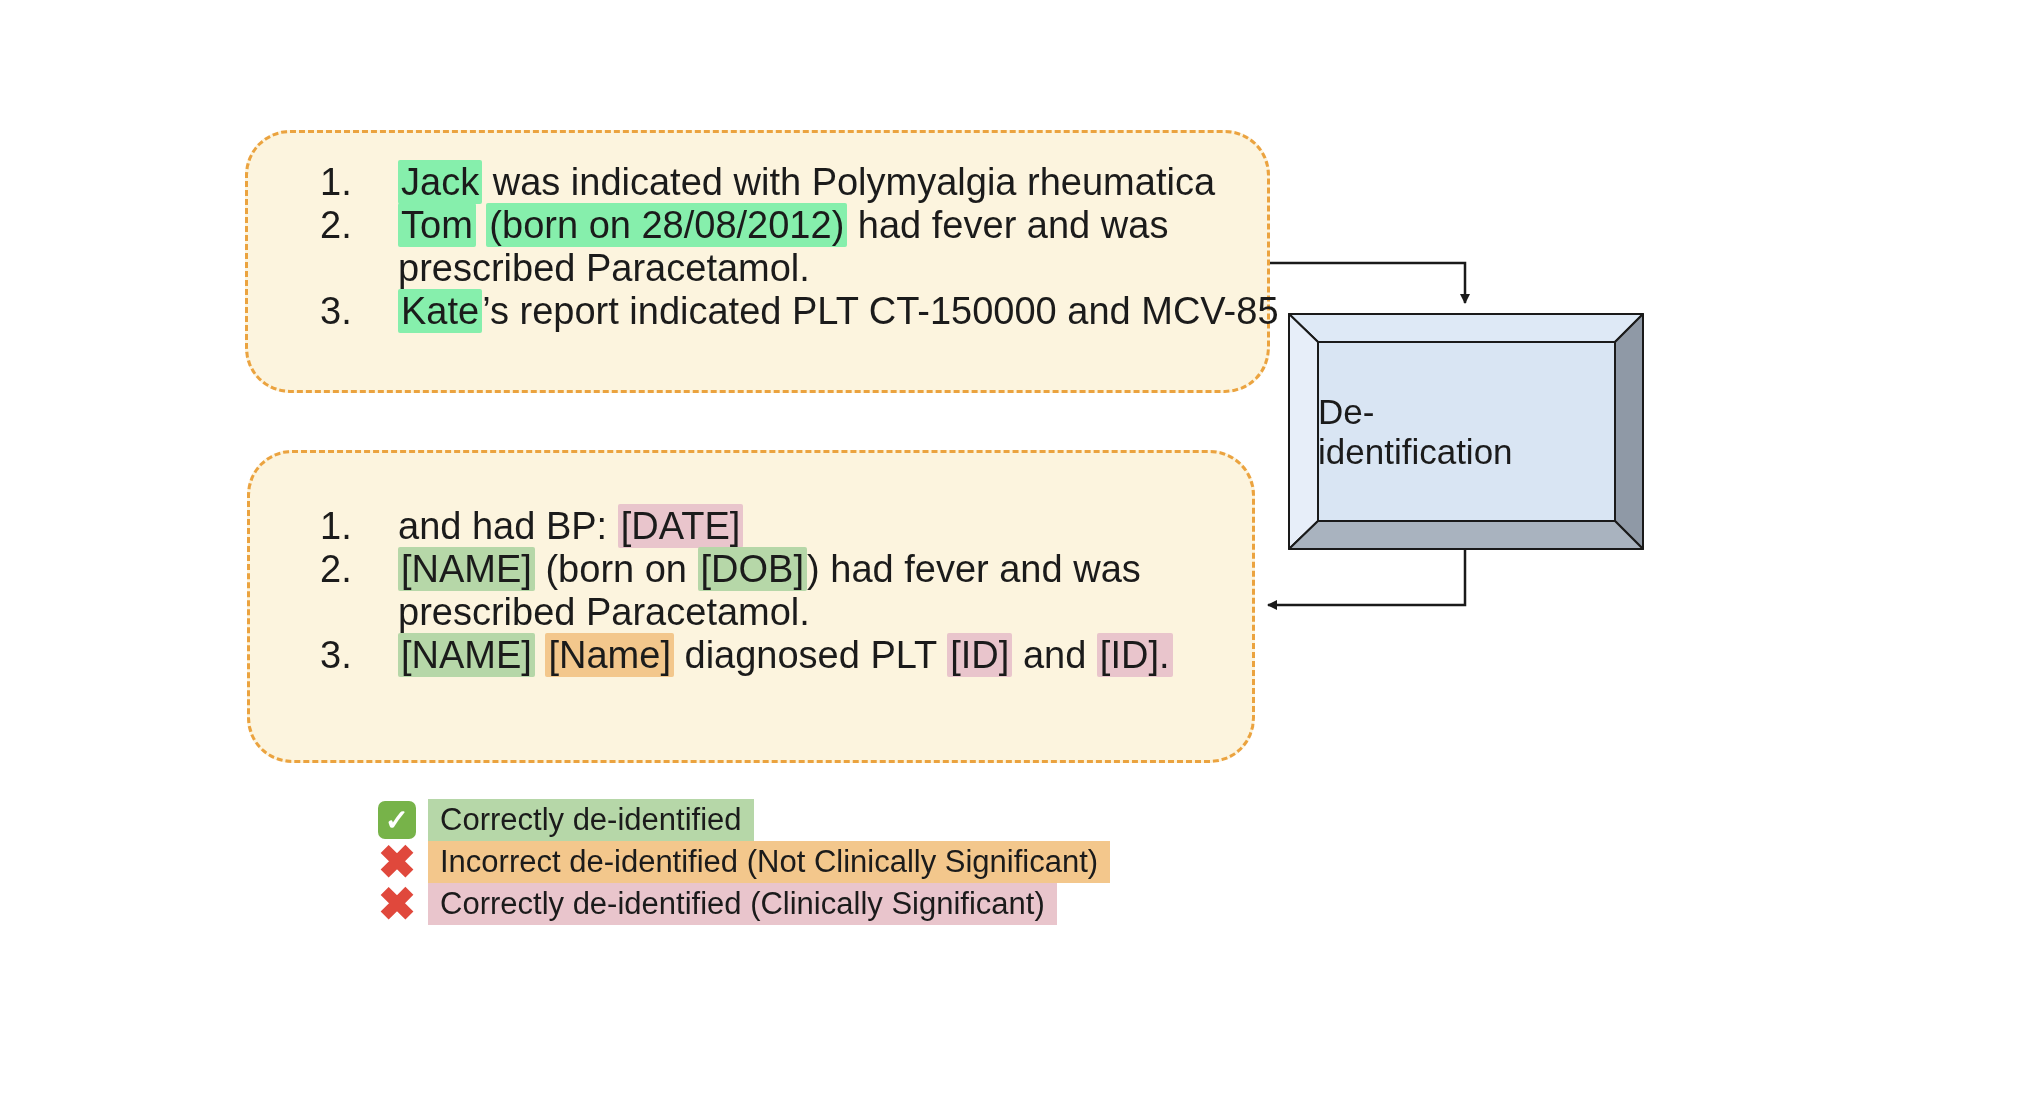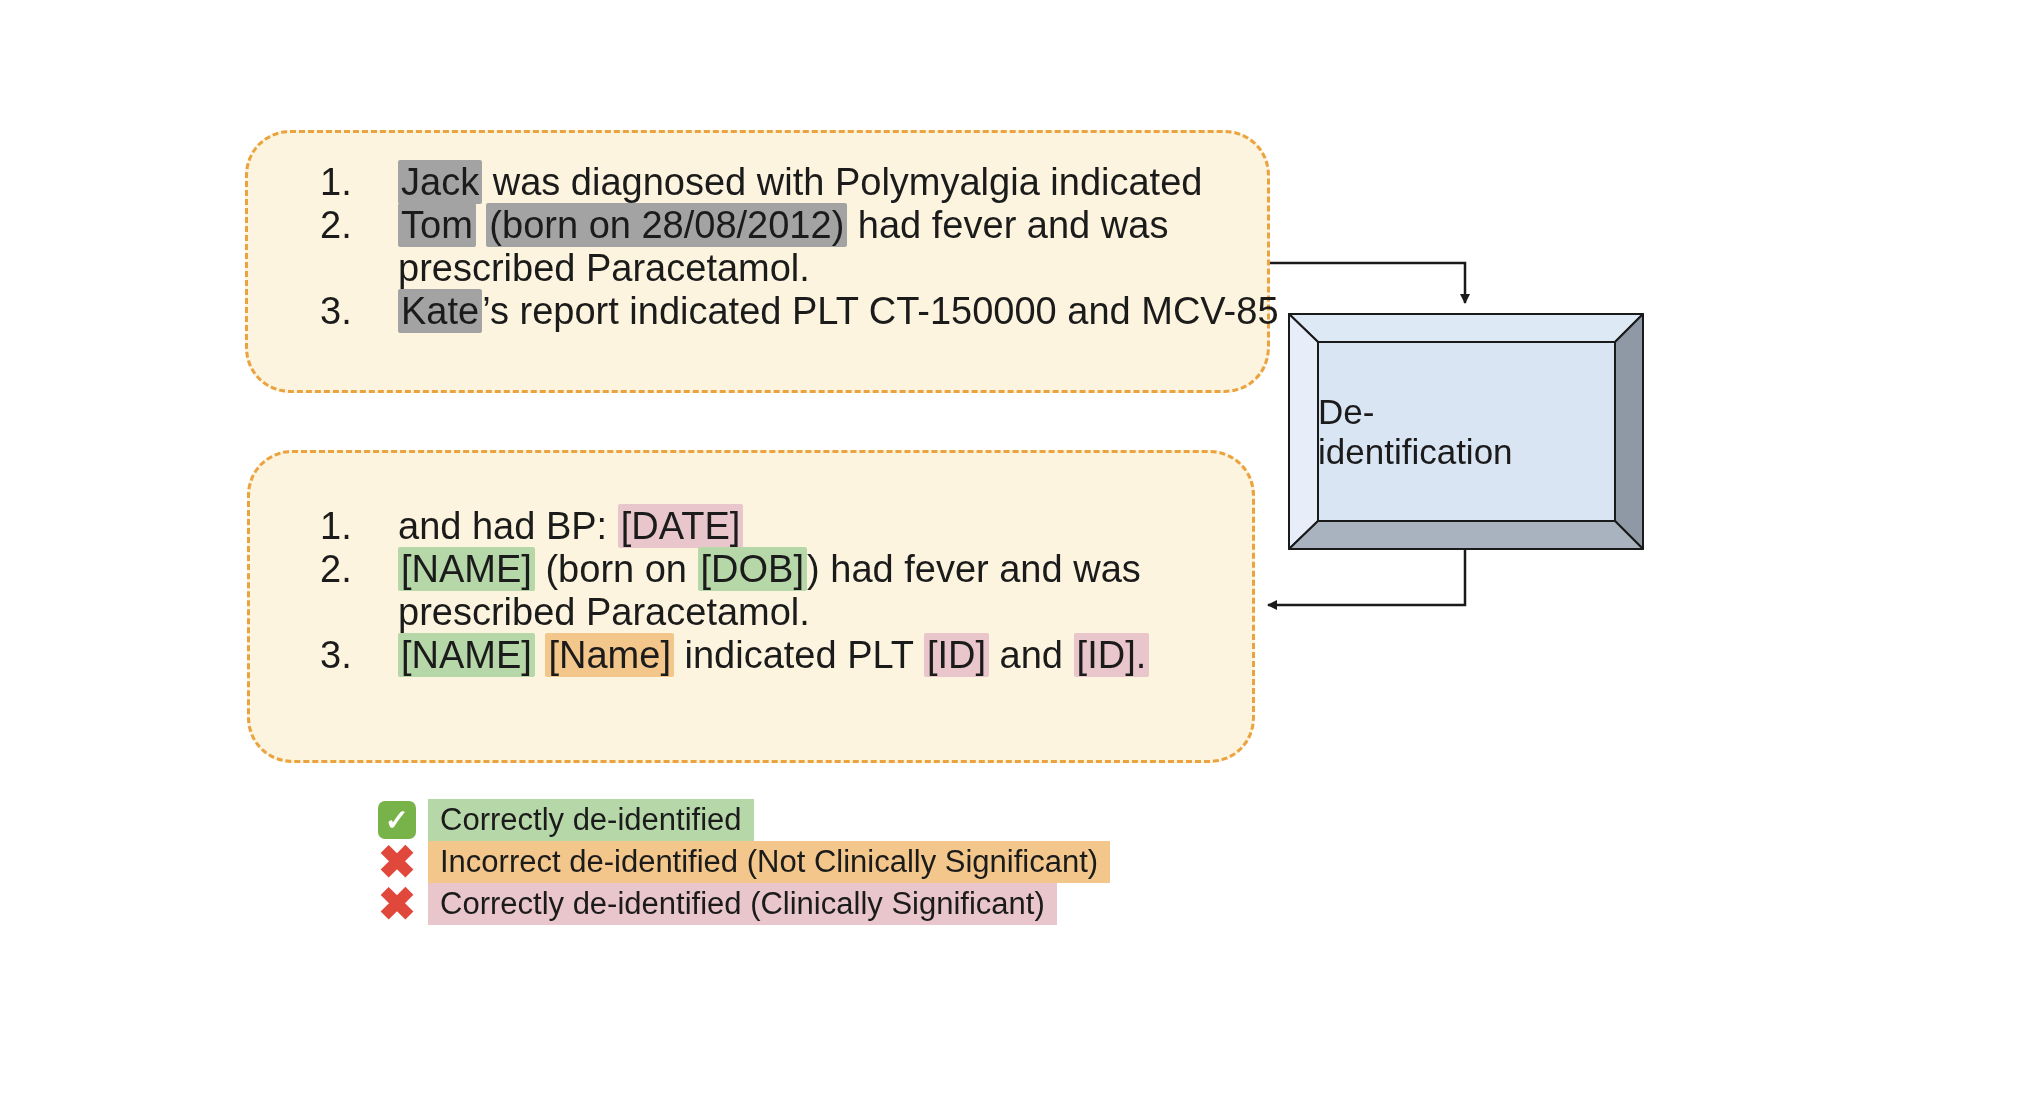--- a/index.html
+++ b/index.html
@@ -11,21 +11,21 @@
     position:absolute;background:#FCF4DE;border:3px dashed #EBA33F;
     border-radius:45px;box-sizing:border-box;
   }
   #src-box{left:245px;top:130px;width:1025px;height:263px;padding:28px 10px 0 72px;}
   #out-box{left:247px;top:450px;width:1008px;height:313px;padding:52px 10px 0 70px;}
   .li{display:flex;font-size:38px;line-height:43px;}
   .num{width:78px;flex-shrink:0;}
   .content{flex:1;}
   .line{white-space:nowrap;}
   .hl{padding:1px 3px;border-radius:2px;}
-  .hl-blue{background:#a3a3a3;}
+  .hl-blue{background:#86efac;}
   .hl-green{background:#B6D7A8;}
   .hl-orange{background:#F3C78C;}
   .hl-pink{background:#E9C5CC;}
   #overlay{position:absolute;left:0;top:0;pointer-events:none;}
   #deid-label{
     position:absolute;left:1318px;top:342px;width:248px;height:179px;
     display:flex;align-items:center;justify-content:center;font-size:35px;
   }
   #legend{position:absolute;left:378px;top:799px;display:flex;flex-direction:column;}
   .legend-row{display:flex;align-items:center;height:42px;}
@@ -39,21 +39,21 @@
 </style>
 </head>
 <body>
 
 <div id="canvas">
 
   <div id="src-box" class="note-box">
       <div class="li">
         <div class="num">1.</div>
         <div class="content">
-          <div class="line"><span class="hl hl-blue">Jack</span><span> was diagnosed with Polymyalgia indicated</span></div>
+          <div class="line"><span class="hl hl-blue">Jack</span><span> was indicated with Polymyalgia rheumatica</span></div>
         </div>
       </div>
       <div class="li">
         <div class="num">2.</div>
         <div class="content">
           <div class="line"><span class="hl hl-blue">Tom</span><span> </span><span class="hl hl-blue">(born on 28/08/2012)</span><span> had fever and was</span></div>
           <div class="line"><span>prescribed Paracetamol.</span></div>
         </div>
       </div>
       <div class="li">
@@ -74,21 +74,21 @@
       <div class="li">
         <div class="num">2.</div>
         <div class="content">
           <div class="line"><span class="hl hl-green">[NAME]</span><span> (born on </span><span class="hl hl-green">[DOB]</span><span>) had fever and was</span></div>
           <div class="line"><span>prescribed Paracetamol.</span></div>
         </div>
       </div>
       <div class="li">
         <div class="num">3.</div>
         <div class="content">
-          <div class="line"><span class="hl hl-green">[NAME]</span><span> </span><span class="hl hl-orange">[Name]</span><span> indicated PLT </span><span class="hl hl-pink">[ID]</span><span> and </span><span class="hl hl-pink">[ID].</span></div>
+          <div class="line"><span class="hl hl-green">[NAME]</span><span> </span><span class="hl hl-orange">[Name]</span><span> diagnosed PLT </span><span class="hl hl-pink">[ID]</span><span> and </span><span class="hl hl-pink">[ID].</span></div>
         </div>
       </div>
     </div>
 
   <svg id="overlay" width="2030" height="1108" viewBox="0 0 2030 1108">
     <defs>
       <marker id="arrow-head" markerWidth="12" markerHeight="12" refX="9" refY="5" orient="auto" markerUnits="userSpaceOnUse">
         <path d="M0,0 L10,5 L0,10 z" fill="#1a1a1a"></path>
       </marker>
     </defs>

